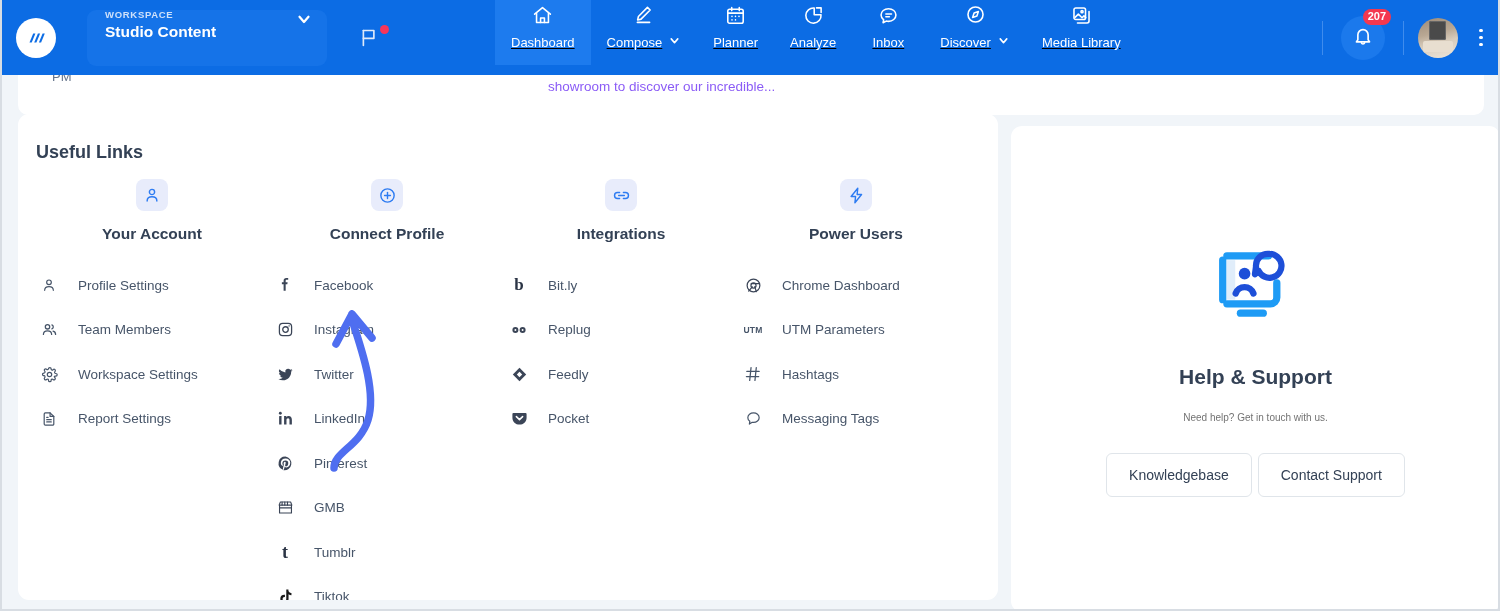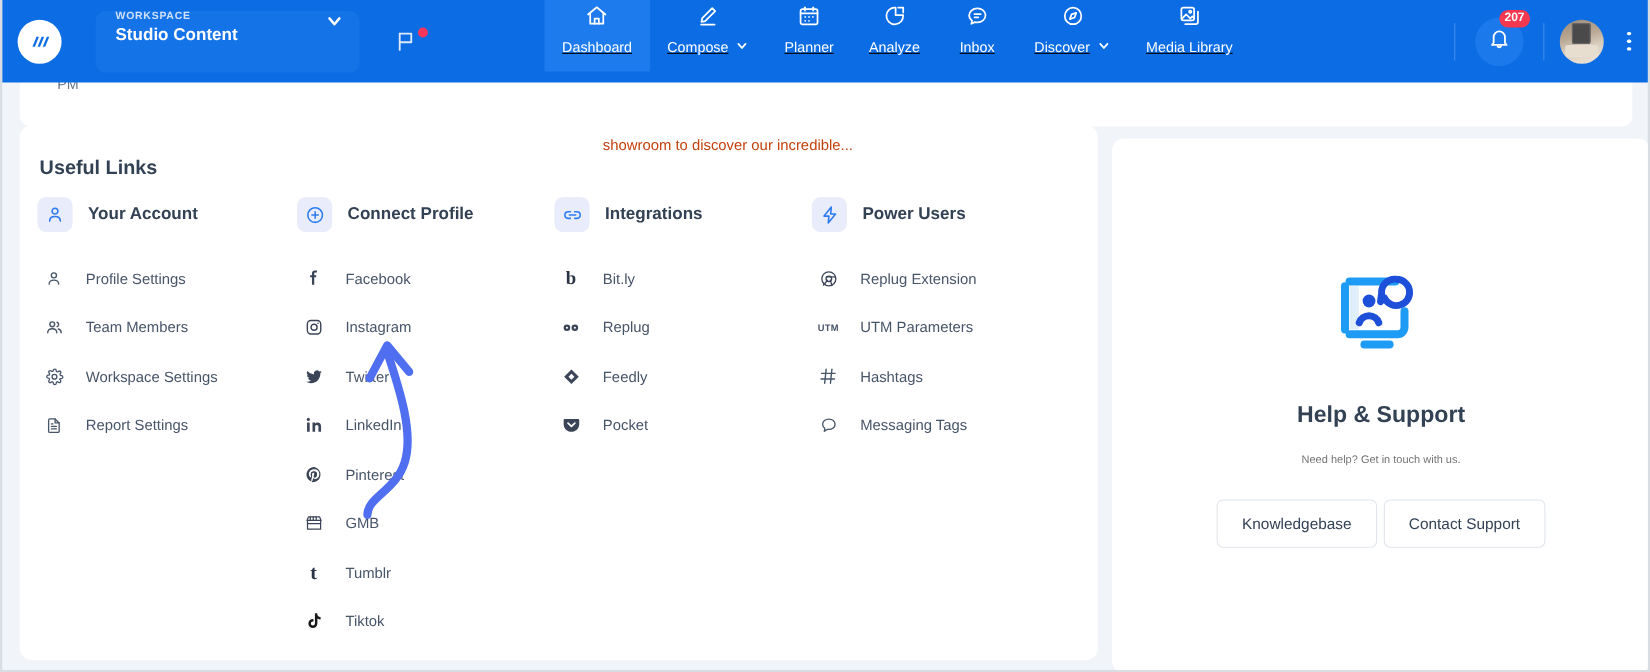--- a/index.html
+++ b/index.html
@@ -136,21 +136,21 @@
     border-radius: 0 0 10px 10px;
     z-index: 5;
   }
   .topcard-pm {
     position: absolute; left: 34px; top: -4px;
     font-size: 13px; color: #64748b;
     overflow: hidden; height: 14px;
   }
   .topcard-text {
     position: absolute; left: 530px; top: 6px;
-    font-size: 13.5px; color: #c2410c; margin-top: 45px;
+    font-size: 13.5px; color: #8b5cf6;
   }
 
   
   .card {
     position: absolute; background: #ffffff;
     border-radius: 11px;
   }
   .card-links {
     top: 114px; left: 16px; width: 980px; height: 486px;
     overflow: hidden;
@@ -165,21 +165,21 @@
   }
 
   .cols {
     position: absolute; top: 65px; left: 16px;
     width: 950px;
     display: grid;
     grid-template-columns: 236px 234px 234px 236px;
   }
   .col-head {
     display: flex; align-items: center; gap: 14px;
-    margin-bottom: 20px; cursor: pointer;
+    margin-bottom: 20px; cursor: pointer; flex-direction: column;
   }
   .col-head-icon {
     width: 32px; height: 32px; border-radius: 8px;
     background: #e8ecfb;
     display: flex; align-items: center; justify-content: center;
     flex: 0 0 auto;
   }
   .col-head-label {
     font-size: 15.5px; font-weight: bold; color: #334155;
   }
@@ -608,21 +608,21 @@
         <div class="link-row">
           <span class="link-icon">
             <svg width="17" height="17" viewBox="0 0 24 24" fill="none" stroke="#3b4557" stroke-width="1.7" stroke-linecap="round" stroke-linejoin="round">
               <circle cx="12" cy="12" r="9"></circle>
               <circle cx="12" cy="12" r="3.6"></circle>
               <path d="M8.8 9.4h11.4"></path>
               <path d="M10.3 13.8 5.2 19.9"></path>
               <path d="M13.9 13.6 15.9 20.6"></path>
             </svg>
           </span>
-          <span class="link-label">Replug Extension</span>
+          <span class="link-label">Chrome Dashboard</span>
         </div>
 
         <div class="link-row">
           <span class="link-icon utm-glyph">UTM</span>
           <span class="link-label">UTM Parameters</span>
         </div>
 
         <div class="link-row">
           <span class="link-icon">
             <svg width="18" height="18" viewBox="0 0 24 24" fill="none" stroke="#475569" stroke-width="1.7" stroke-linecap="round">

